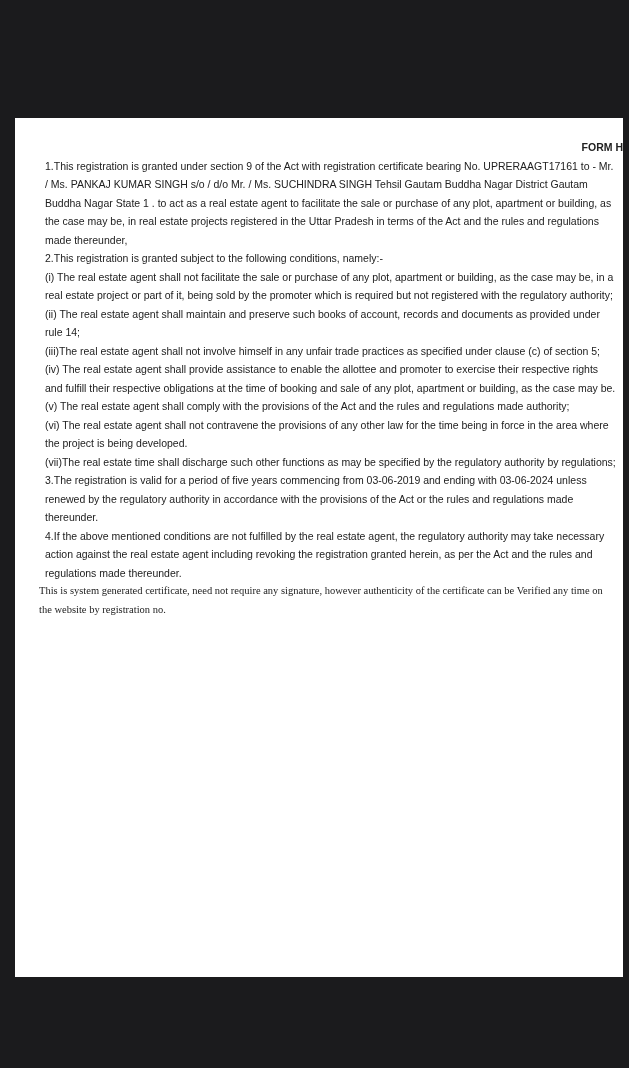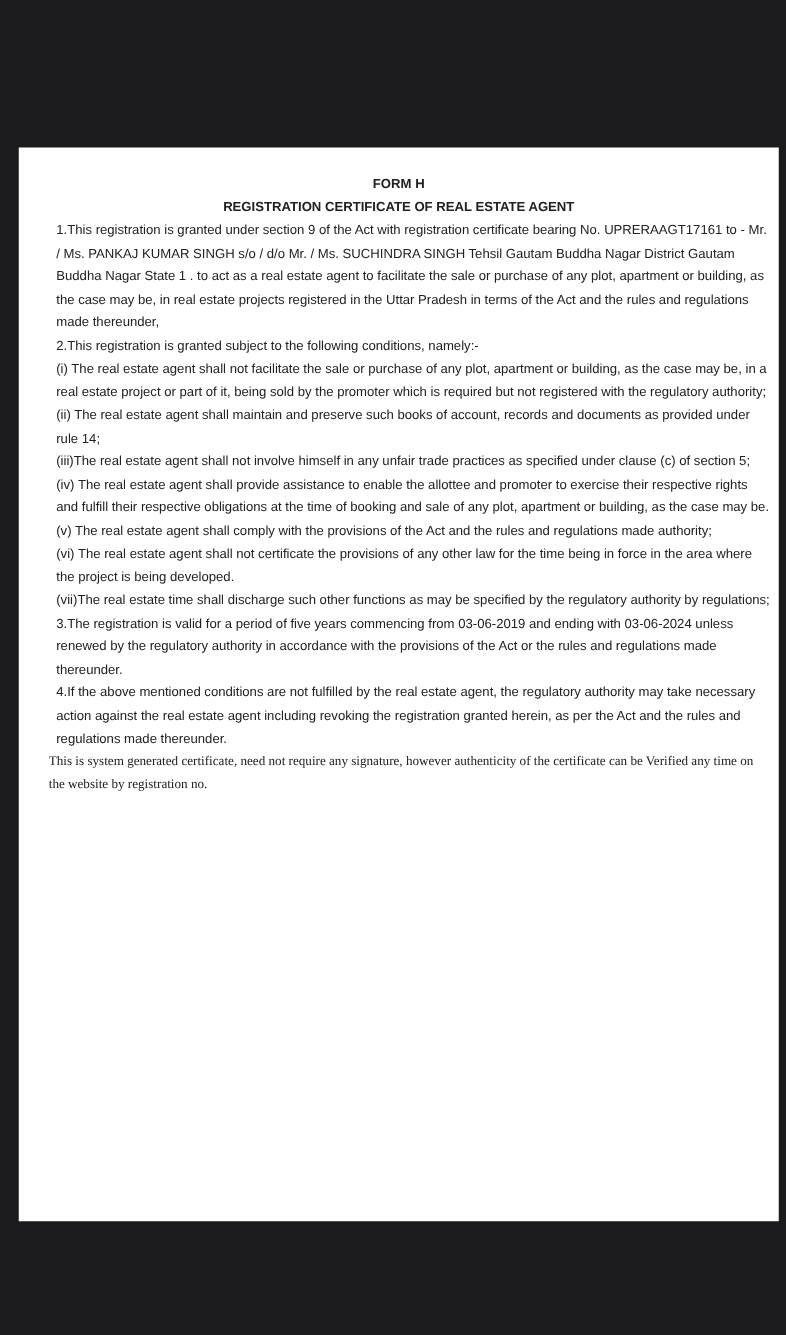--- a/index.html
+++ b/index.html
@@ -18,21 +18,21 @@
     width: 608px;
     height: 859px;
     background: #ffffff;
     box-sizing: border-box;
     padding-top: 20px;
     color: #212121;
     font-size: 10.5px;
     line-height: 18.5px;
   }
   .titles {
-    text-align: center;
+    text-align: right;
     font-weight: bold;
   }
   .title-line { line-height: 18.5px; }
   .body-text {
     padding: 0 7px 0 30px;
   }
   .para {
     line-height: 18.5px;
     text-align: left;
   }
@@ -41,29 +41,28 @@
     line-height: 18.5px;
     font-family: Liberation Serif, serif;
   }
 </style>
 </head>
 <body>
 
 <div class="page">
   <div class="titles">
     <div class="title-line">FORM H</div>
-    <div class="title-line">REGISTRATION CERTIFICATE OF REAL ESTATE AGENT</div>
   </div>
   <div class="body-text" id="paragraph-container">
       <div class="para">1.This registration is granted under section 9 of the Act with registration certificate bearing No. UPRERAAGT17161 to - Mr. / Ms. PANKAJ KUMAR SINGH s/o / d/o Mr. / Ms. SUCHINDRA SINGH Tehsil Gautam Buddha Nagar District Gautam Buddha Nagar State 1 . to act as a real estate agent to facilitate the sale or purchase of any plot, apartment or building, as the case may be, in real estate projects registered in the Uttar Pradesh in terms of the Act and the rules and regulations made thereunder,</div>
       <div class="para">2.This registration is granted subject to the following conditions, namely:-</div>
       <div class="para">(i) The real estate agent shall not facilitate the sale or purchase of any plot, apartment or building, as the case may be, in a real estate project or part of it, being sold by the promoter which is required but not registered with the regulatory authority;</div>
       <div class="para">(ii) The real estate agent shall maintain and preserve such books of account, records and documents as provided under rule 14;</div>
       <div class="para">(iii)The real estate agent shall not involve himself in any unfair trade practices as specified under clause (c) of section 5;</div>
       <div class="para">(iv) The real estate agent shall provide assistance to enable the allottee and promoter to exercise their respective rights and fulfill their respective obligations at the time of booking and sale of any plot, apartment or building, as the case may be.</div>
       <div class="para">(v) The real estate agent shall comply with the provisions of the Act and the rules and regulations made authority;</div>
-      <div class="para">(vi) The real estate agent shall not certificate the provisions of any other law for the time being in force in the area where the project is being developed.</div>
+      <div class="para">(vi) The real estate agent shall not contravene the provisions of any other law for the time being in force in the area where the project is being developed.</div>
       <div class="para">(vii)The real estate time shall discharge such other functions as may be specified by the regulatory authority by regulations;</div>
       <div class="para">3.The registration is valid for a period of five years commencing from 03-06-2019 and ending with 03-06-2024 unless renewed by the regulatory authority in accordance with the provisions of the Act or the rules and regulations made thereunder.</div>
       <div class="para">4.If the above mentioned conditions are not fulfilled by the real estate agent, the regulatory authority may take necessary action against the real estate agent including revoking the registration granted herein, as per the Act and the rules and regulations made thereunder.</div>
     </div>
   <div class="footnote">This is system generated certificate, need not require any signature, however authenticity of the certificate can be Verified any time on the website by registration no.</div>
 </div>
 
 </body></html>

